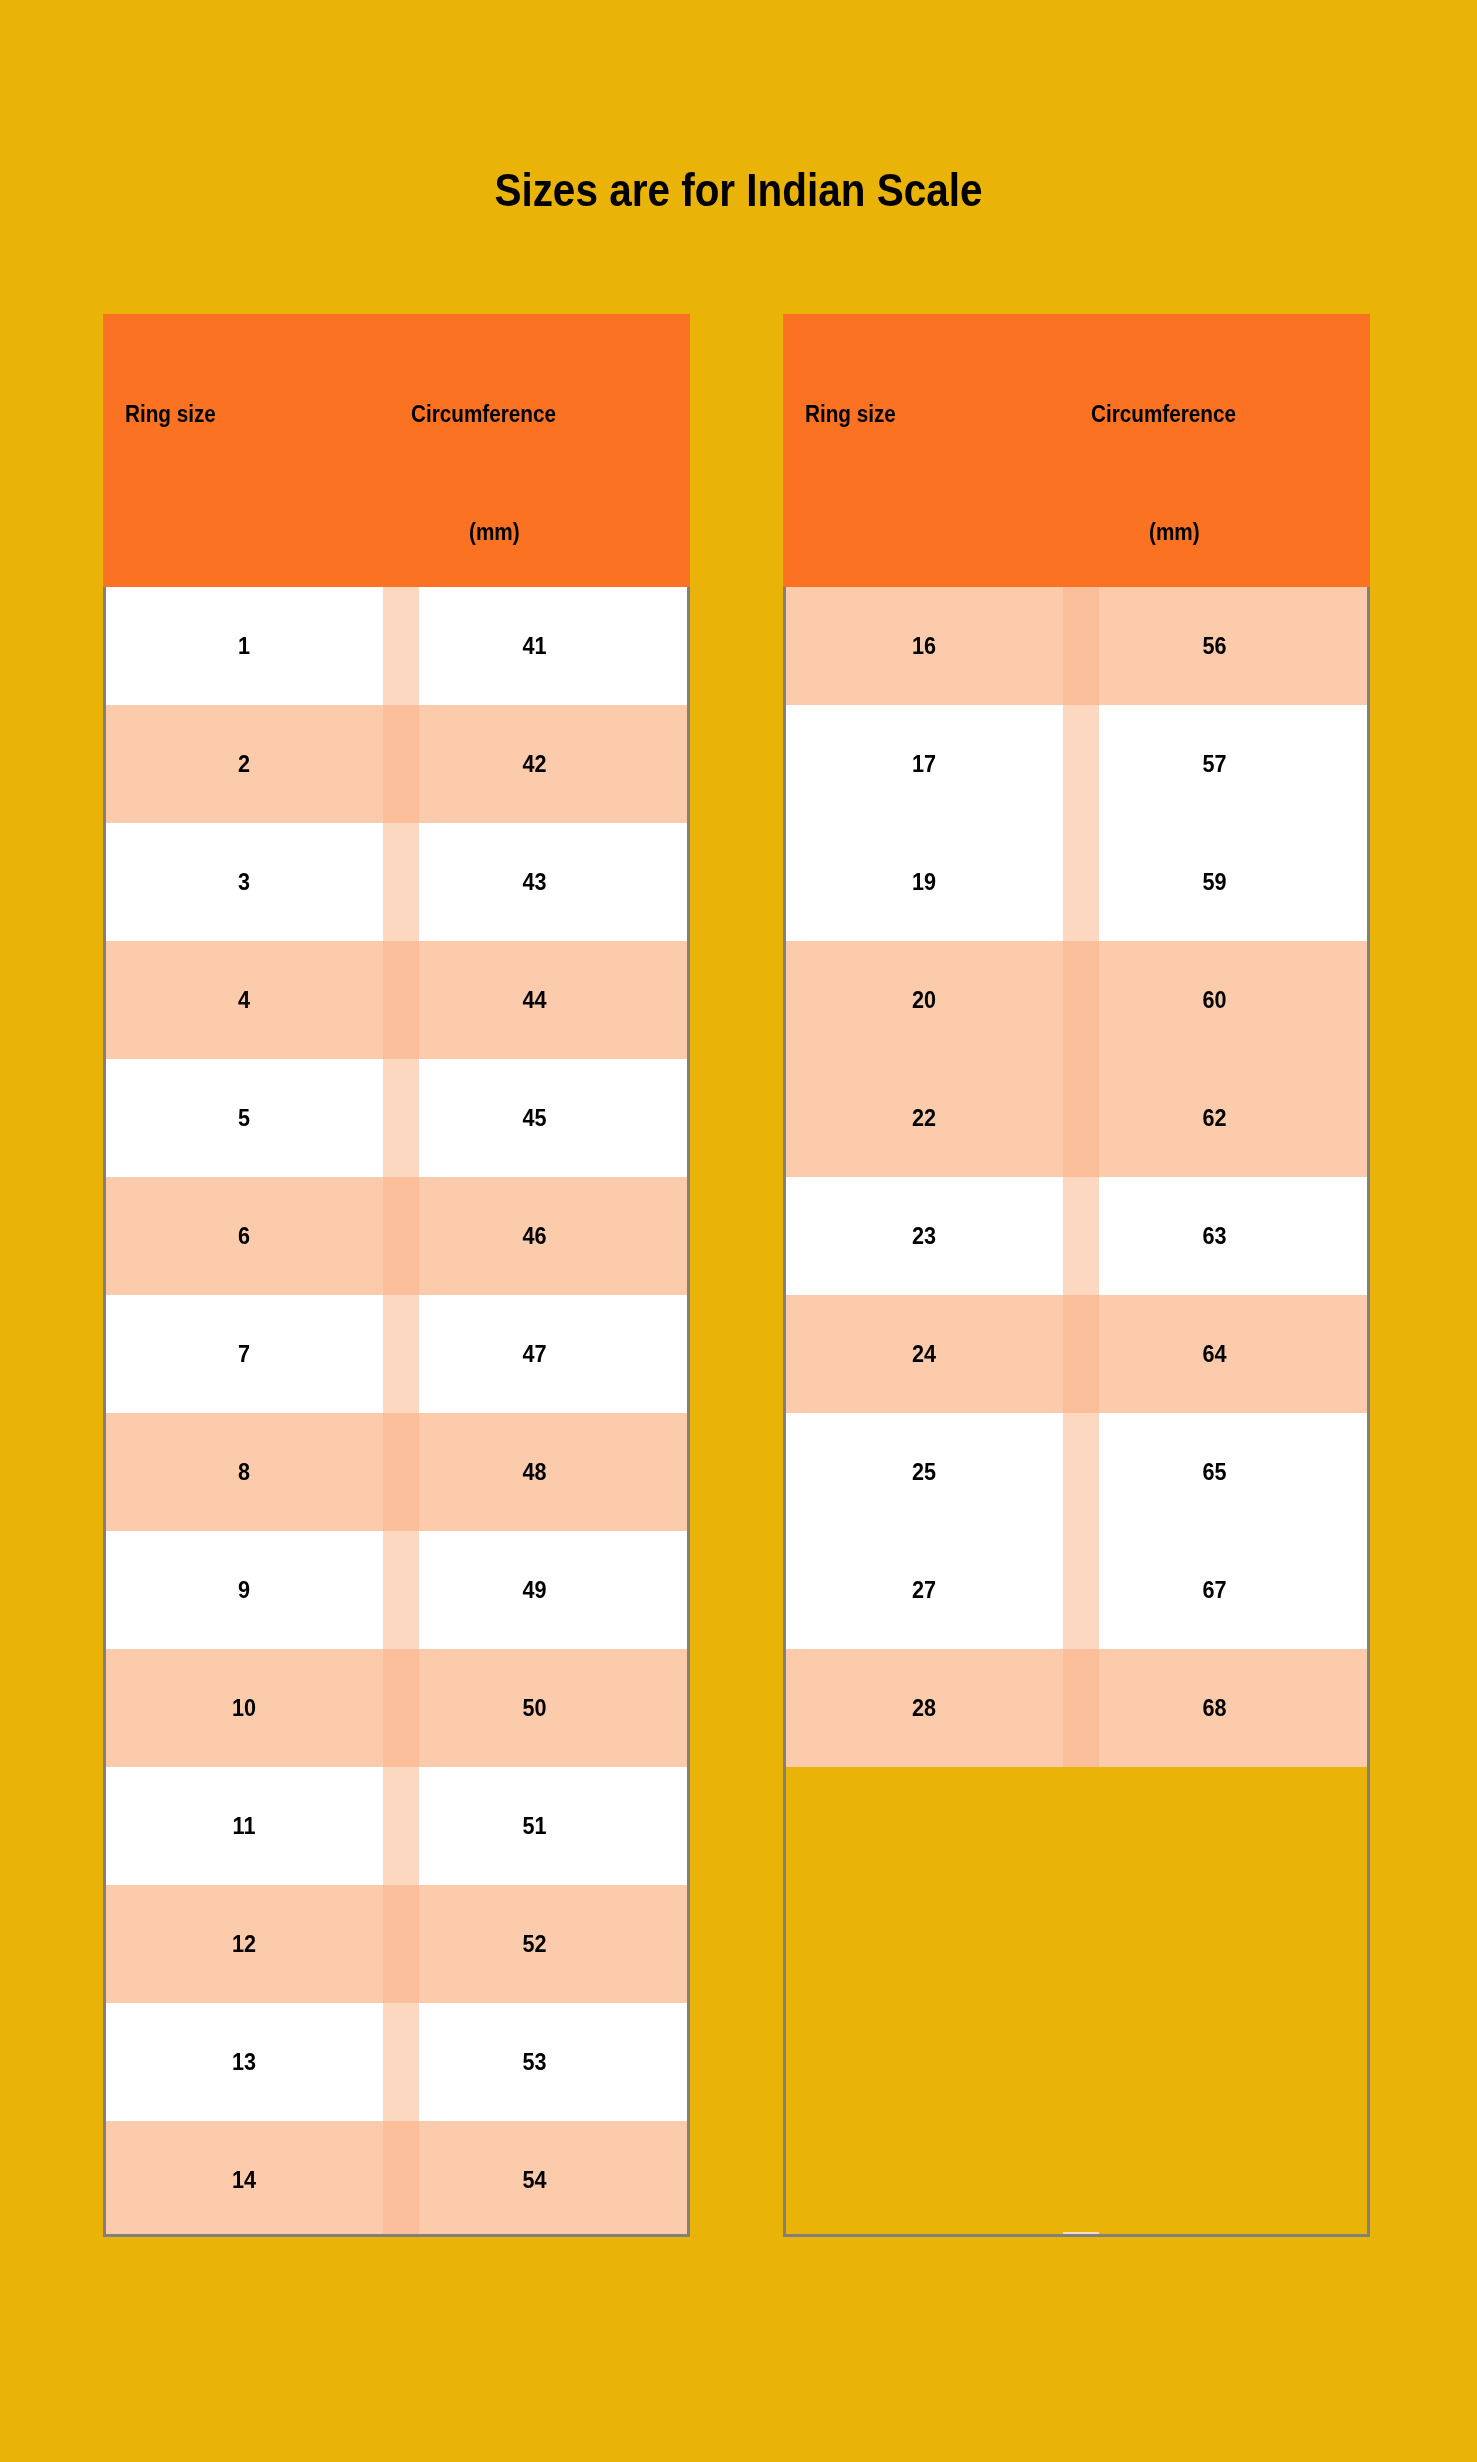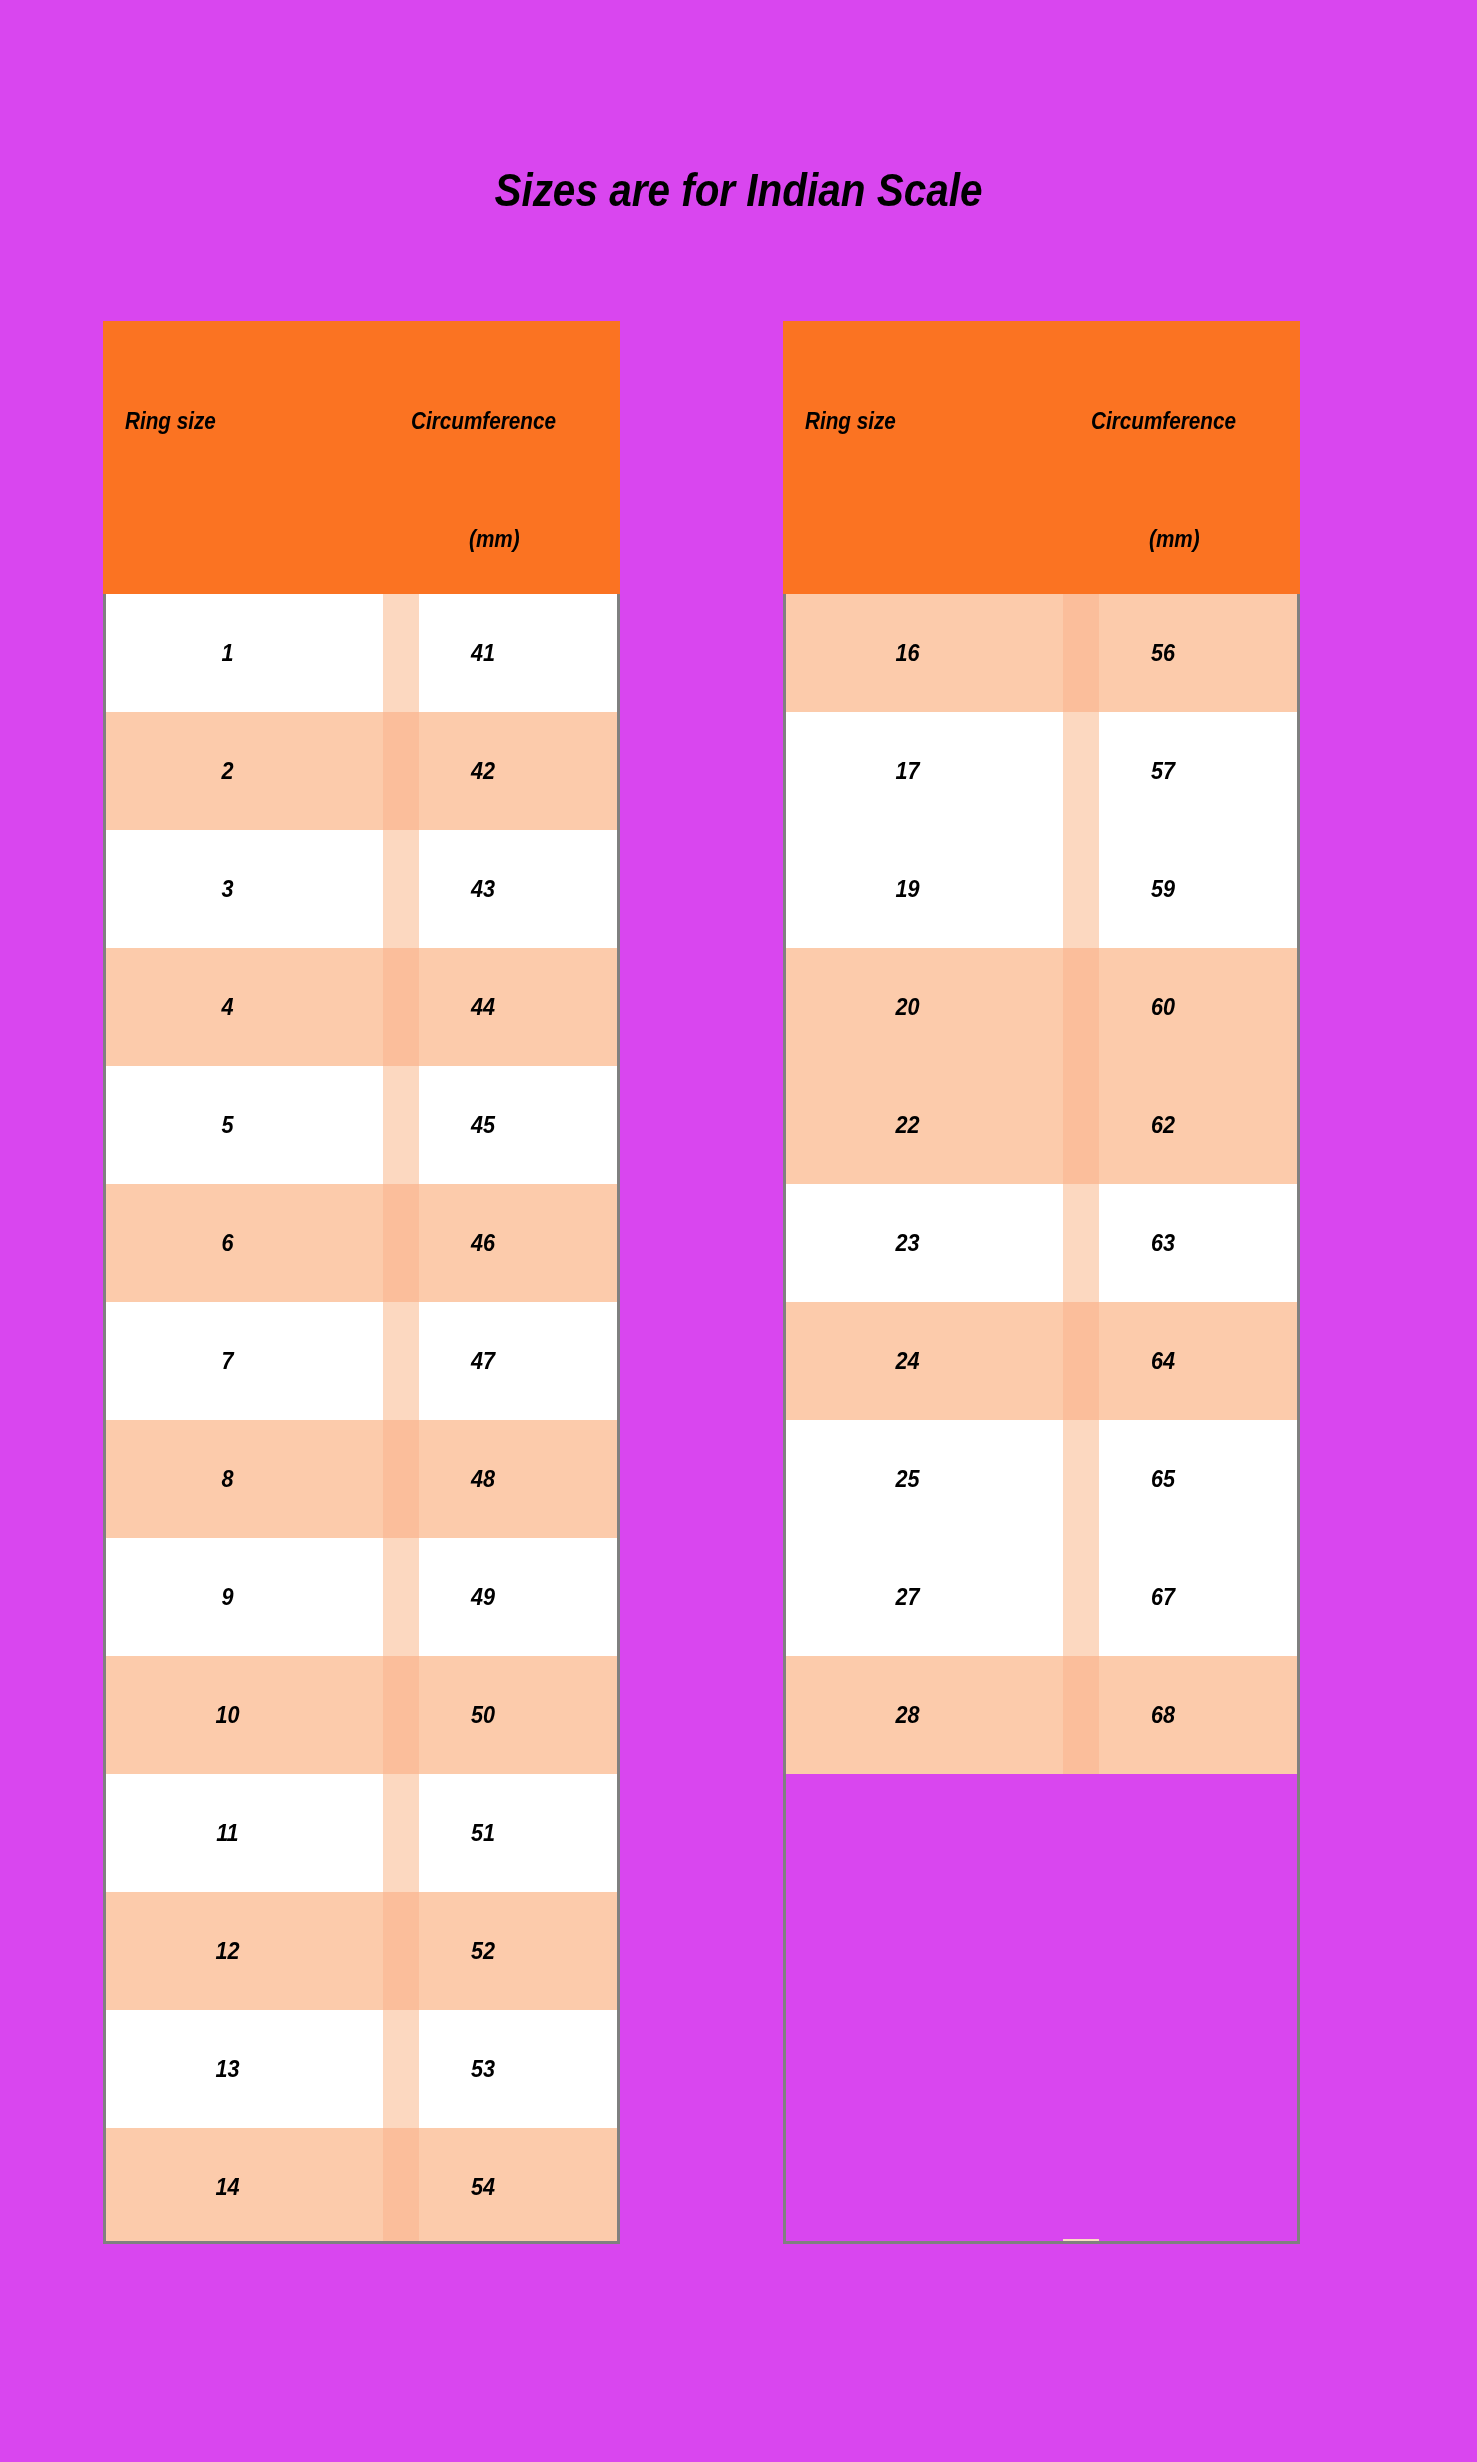--- a/index.html
+++ b/index.html
@@ -13,22 +13,21 @@
     font-family: "Liberation Sans", "DejaVu Sans", sans-serif;
     position: relative;
     overflow: hidden;
   }
 
   #page {
     position: absolute;
     left: 0; top: 0;
     width: 1477px;
     height: 2462px;
-    background: #d946ef;
-    font-style: italic;
+    background: #eab308;
   }
 
   
   .page-title {
     position: absolute;
     left: 0;
     top: 167px;
     width: 1477px;
     text-align: center;
     font-size: 46px;
@@ -45,22 +44,22 @@
   .tables {
     position: absolute;
     left: 0;
     top: 0;
     width: 1477px;
     height: 2462px;
   }
 
   .size-table {
     position: absolute;
-    top: 321px;
-    width: 517px;
+    top: 314px;
+    width: 587px;
     height: 1923px;
   }
   .size-table.left  { left: 103px;  }
   .size-table.right { left: 783px; }
 
   
   .tbl-header {
     position: absolute;
     left: 0; top: 0;
     width: 100%;

